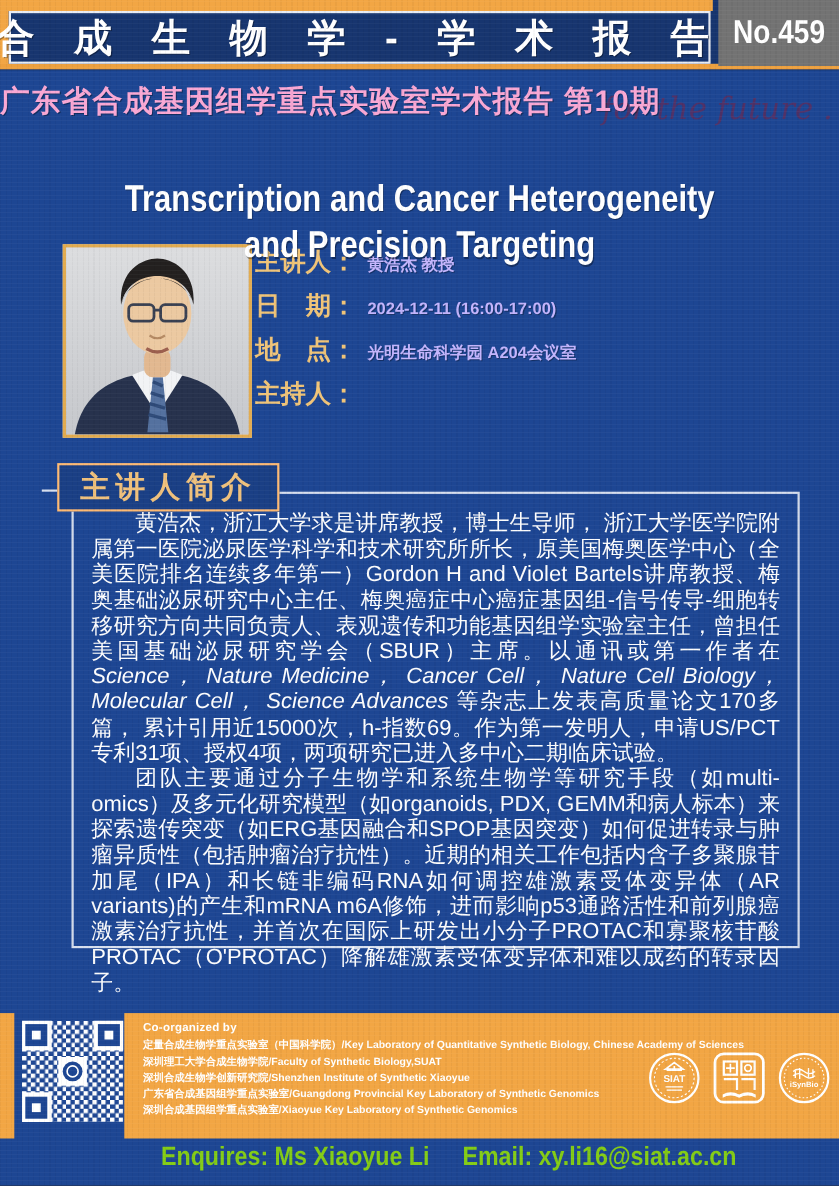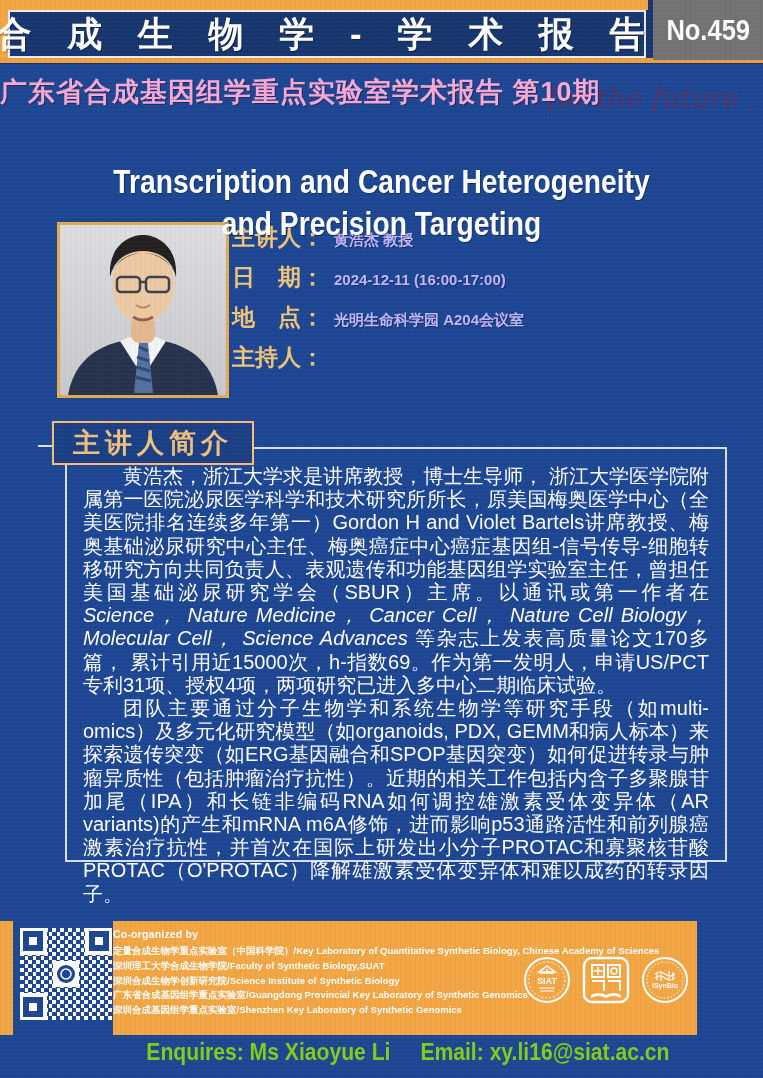--- a/index.html
+++ b/index.html
@@ -67,22 +67,22 @@
     display:flex;align-items:center;justify-content:center;}
   .bio-badge .t{color:#efc17c;font-size:27px;font-weight:700;letter-spacing:5px;}
   .bio-text{left:83px;top:465px;width:626px;z-index:1;color:#fdfdfd;
     font-size:20px;line-height:23.2px;text-align:justify;}
   .bio-text p{margin:0;text-indent:2em;}
   .bio-text .it{font-style:italic;}
 
   
   .foot-left-orange{left:0;top:921px;width:13px;height:114px;background:#f2a644;}
   .qr{left:20px;top:928px;width:92px;height:92px;}
-  .foot-panel{left:113px;top:921px;width:584px;height:114px;background:#f2a644;
-    box-sizing:border-box;padding:7px 0 0 0;}
+  .foot-panel{left:113px;top:921px;width:650px;height:114px;background:#f2a644;
+    box-sizing:border-box;padding:7px 0 0 17px;}
   .foot-panel .co{color:#fff;font-size:10.5px;font-weight:700;margin-bottom:4px;letter-spacing:.2px;}
   .foot-panel .org{color:#fff;font-size:9.5px;font-weight:700;line-height:14.8px;white-space:nowrap;}
   .logos{position:absolute;right:8px;top:34px;display:flex;gap:10px;align-items:center;}
   .contact{left:0;top:1038px;width:745px;text-align:center;color:#84cc16;}
   .contact .t{display:inline-block;font-size:24px;font-weight:700;transform:scaleX(.88);
     transform-origin:right center;white-space:nowrap;}
   .contact .t .gap{display:inline-block;width:34px;}
 </style>
 </head>
 <body>
@@ -185,23 +185,23 @@
       <rect x="33" y="33" width="26" height="26" fill="#fff" rx="3"></rect>
       <circle cx="46" cy="46" r="9" fill="#1d4693"></circle>
       <circle cx="46" cy="46" r="5" fill="none" stroke="#fff" stroke-width="1.5"></circle>
     </svg>
   </div>
 
   <div class="abs foot-panel">
     <div class="co">Co-organized by</div>
     <div class="org">定量合成生物学重点实验室（中国科学院）/Key Laboratory of Quantitative Synthetic Biology, Chinese Academy of Sciences</div>
     <div class="org">深圳理工大学合成生物学院/Faculty of Synthetic Biology,SUAT</div>
-    <div class="org">深圳合成生物学创新研究院/Science Institute of Synthetic Biology</div>
+    <div class="org">深圳合成生物学创新研究院/Shenzhen Institute of Synthetic Xiaoyue</div>
     <div class="org">广东省合成基因组学重点实验室/Guangdong Provincial Key Laboratory of Synthetic Genomics</div>
-    <div class="org">深圳合成基因组学重点实验室/Shenzhen Key Laboratory of Synthetic Genomics</div>
+    <div class="org">深圳合成基因组学重点实验室/Xiaoyue Key Laboratory of Synthetic Genomics</div>
 
     <div class="logos">
       <svg width="48" height="48" viewBox="0 0 48 48">
         <circle cx="24" cy="24" r="22" fill="none" stroke="#fff" stroke-width="2"></circle>
         <circle cx="24" cy="24" r="18" fill="none" stroke="#fff" stroke-width="1" stroke-dasharray="2 2"></circle>
         <path d="M16,16 L32,16 L24,10 Z M17,17 L31,17 M18,15 L18,17 M24,13 L24,17 M30,15 L30,17" stroke="#fff" stroke-width="1.5" fill="none"></path>
         <text x="24" y="28" text-anchor="middle" fill="#fff" font-size="9" font-weight="bold" font-family="Liberation Sans,sans-serif">SIAT</text>
         <path d="M16,32 L32,32 M17,35 L31,35" stroke="#fff" stroke-width="1.2"></path>
       </svg>
       <svg width="50" height="50" viewBox="0 0 50 50">

